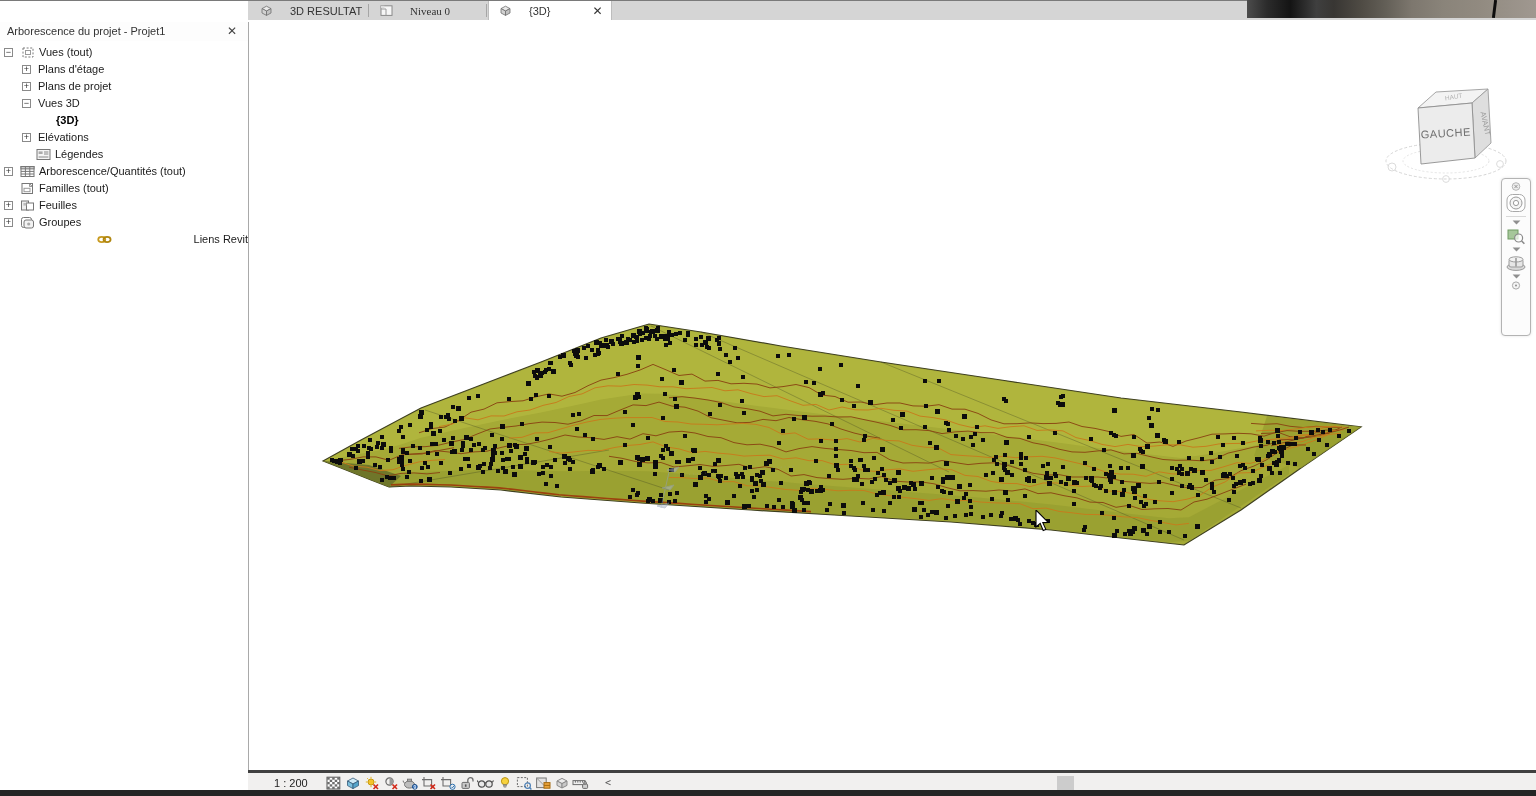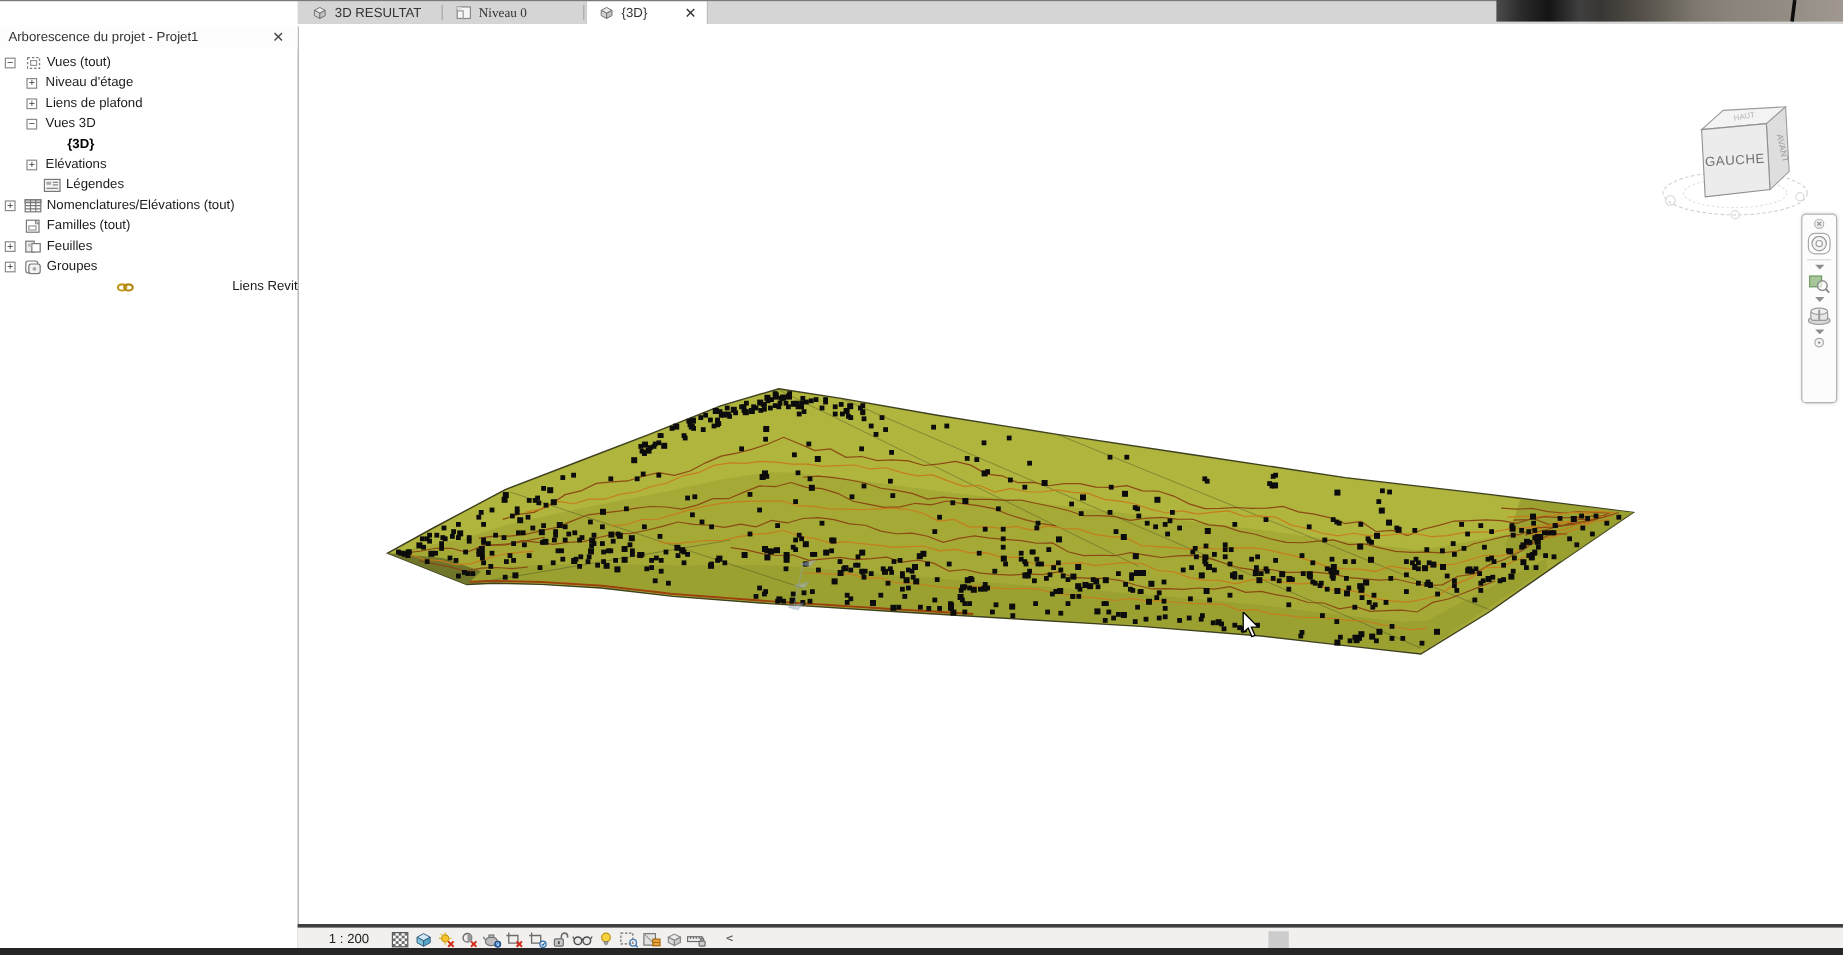--- a/index.html
+++ b/index.html
@@ -17,21 +17,21 @@
   .tree-row{position:relative;height:17px;line-height:17px;white-space:nowrap;display:flex;align-items:center;}
   .tree-row.selected .tree-label{font-weight:bold;color:#000;}
   .expander{display:inline-block;width:9px;height:9px;box-sizing:border-box;border:1px solid #8a8a8a;
             background:#fff;font-size:9px;line-height:7px;text-align:center;color:#333;margin-right:7px;flex:0 0 9px;}
   .expander-space{display:inline-block;width:16px;flex:0 0 16px;}
   .titem{display:inline-flex;width:15px;height:14px;margin-right:4px;align-items:center;justify-content:center;flex:0 0 15px;}
   .tree-label{color:#1b1b1b;}
 
   
   .tab-bar{position:absolute;left:248px;top:1px;width:1288px;height:19px;background:#d5d5d5;z-index:5;}
-  .tab{position:absolute;top:0;height:19px;display:flex;align-items:center;gap:5px;padding:0 9px;color:#333;}
+  .tab{position:absolute;top:0;height:19px;display:flex;align-items:center;gap:16px;padding:0 9px;color:#333;}
   .tab.active{background:#fff;border-left:1px solid #bdbdbd;border-right:1px solid #bdbdbd;}
   .tab-sep{position:absolute;top:3px;width:1px;height:13px;background:#a6a6a6;}
   .tab-close{margin-left:26px;color:#333;font-size:12px;cursor:default;}
 
   
   .webcam{position:absolute;left:1247px;top:0;width:289px;height:18px;z-index:40;
           background:linear-gradient(90deg,#4c4c4c 0%,#2b2b2b 7%,#141414 15%,#3f3f3f 24%,#39373�4 30%,#504c45 40%,#635f57 48%,#7d776e 57%,#8a847a 68%,#918a80 80%,#99928 8 90%,#a09890 100%);}
   .webcam .streak{position:absolute;top:0;width:3px;height:18px;background:#0d0d0d;transform:rotate(7deg);}
 
   
@@ -77,25 +77,25 @@
           <span class="titem">
             <svg width="14" height="13" viewBox="0 0 14 13">
               <rect x="2" y="2" width="10" height="9" fill="none" stroke="#7a7a7a" stroke-dasharray="2,1.6"></rect>
               <rect x="4.5" y="4.5" width="5" height="4" fill="none" stroke="#9a9a9a"></rect>
             </svg>
           </span>
           <span class="tree-label">Vues (tout)</span>
         </div>
         <div class="tree-row" style="padding-left: 22px;">
           <span class="expander">+</span>
-          <span class="tree-label">Niveau d'étage</span>
+          <span class="tree-label">Plans d'étage</span>
         </div>
         <div class="tree-row" style="padding-left: 22px;">
           <span class="expander">+</span>
-          <span class="tree-label">Liens de plafond</span>
+          <span class="tree-label">Plans de projet</span>
         </div>
         <div class="tree-row" style="padding-left: 22px;">
           <span class="expander">−</span>
           <span class="tree-label">Vues 3D</span>
         </div>
         <div class="tree-row selected" style="padding-left: 40px;">
           <span class="expander-space"></span>
           <span class="tree-label">{3D}</span>
         </div>
         <div class="tree-row" style="padding-left: 22px;">
@@ -120,21 +120,21 @@
           <span class="titem">
             <svg width="15" height="13" viewBox="0 0 15 13">
               <rect x="1" y="1.5" width="13" height="10" fill="#fff" stroke="#777"></rect>
               <rect x="1" y="1.5" width="13" height="2.4" fill="#c9c9c9" stroke="#777"></rect>
               <line x1="5.4" y1="1.5" x2="5.4" y2="11.5" stroke="#777"></line>
               <line x1="9.8" y1="1.5" x2="9.8" y2="11.5" stroke="#777"></line>
               <line x1="1" y1="6.4" x2="14" y2="6.4" stroke="#777"></line>
               <line x1="1" y1="9" x2="14" y2="9" stroke="#777"></line>
             </svg>
           </span>
-          <span class="tree-label">Nomenclatures/Elévations (tout)</span>
+          <span class="tree-label">Arborescence/Quantités (tout)</span>
         </div>
         <div class="tree-row" style="padding-left: 4px;">
           <span class="expander-space"></span>
           <span class="titem">
             <svg width="15" height="13" viewBox="0 0 15 13">
               <rect x="2" y="1.5" width="10.5" height="10" fill="#fff" stroke="#777"></rect>
               <polygon points="9.5,1.5 12.5,4.5 9.5,4.5" fill="#ddd" stroke="#777" stroke-width=".7"></polygon>
               <rect x="4" y="6.3" width="6" height="3.4" fill="none" stroke="#999"></rect>
             </svg>
           </span>

